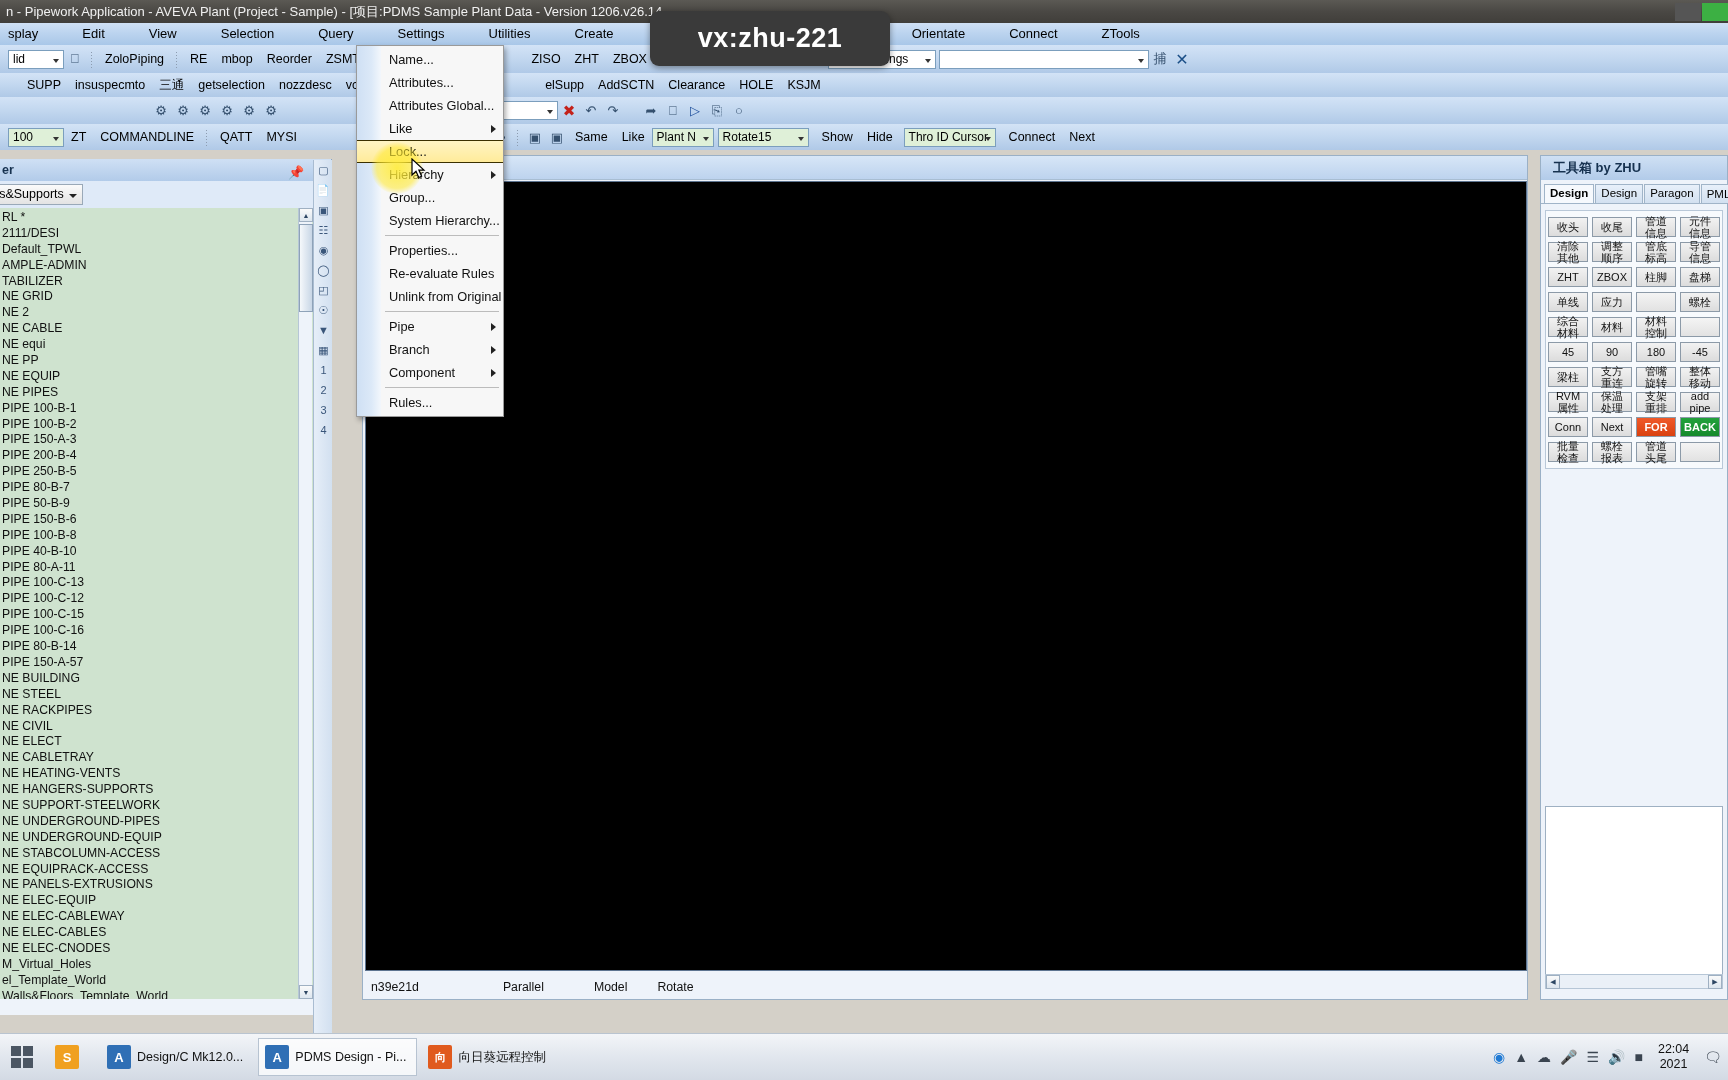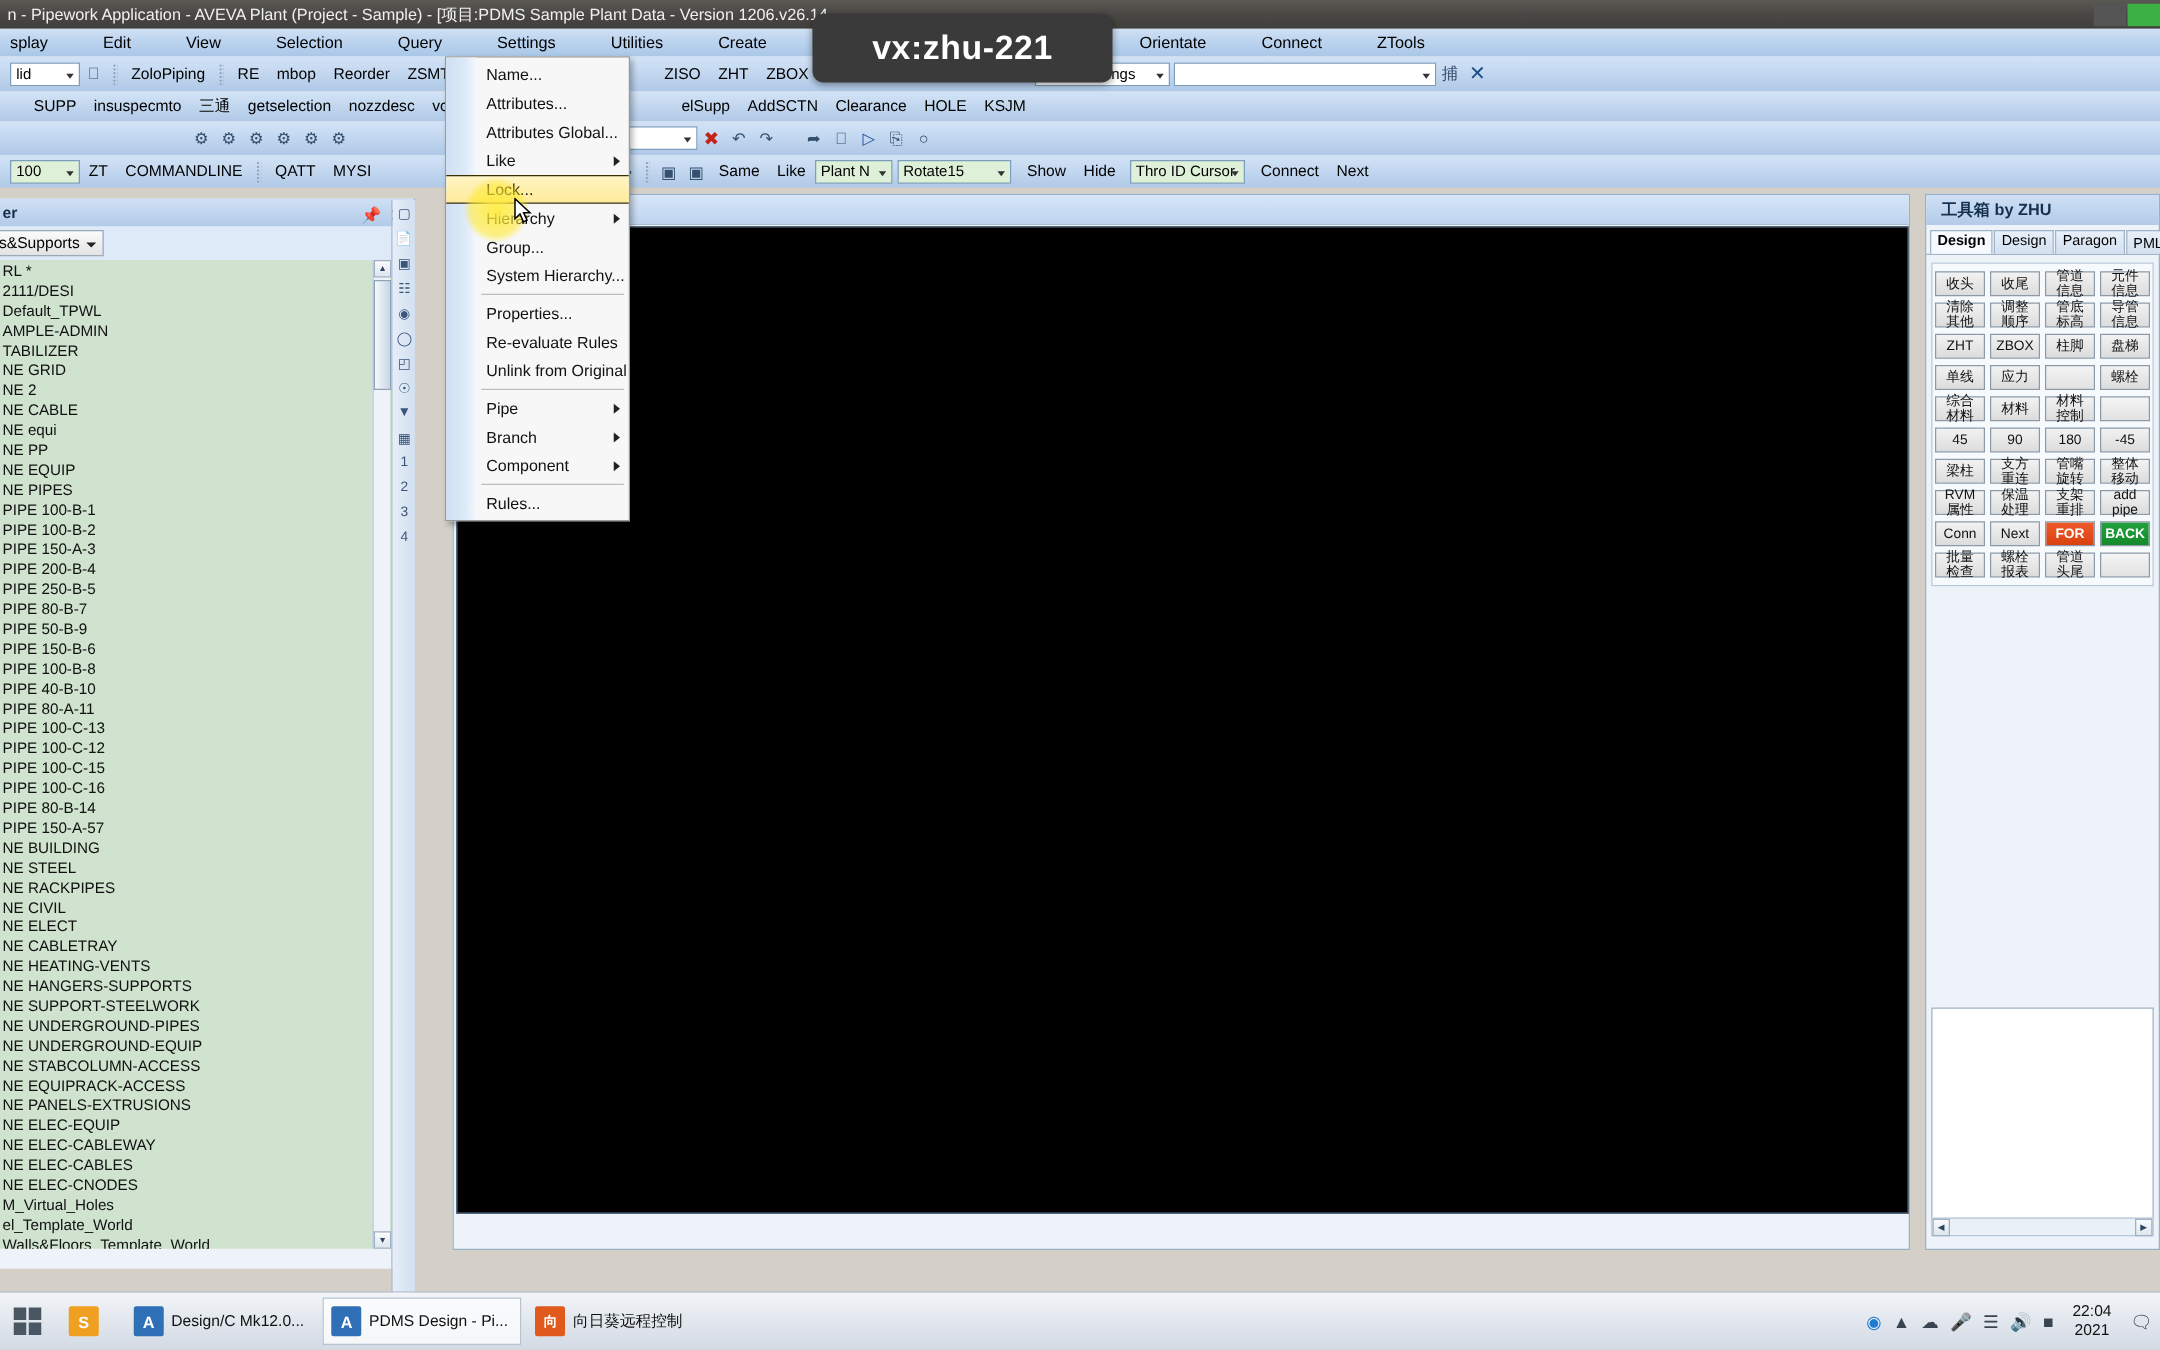--- a/index.html
+++ b/index.html
@@ -421,20 +421,30 @@
   <div class="strip-ico">▦</div>
   <div class="strip-ico">1</div>
   <div class="strip-ico">2</div>
   <div class="strip-ico">3</div>
   <div class="strip-ico">4</div>
 </div>
 
 <div id="viewport-frame">
   <div id="viewport-title"></div>
   <div id="viewport"></div>
+  <div id="viewport-status">
+    <span style="width:8px"></span>
+    <span>n39e21d</span>
+    <span style="width:84px"></span>
+    <span>Parallel</span>
+    <span style="width:50px"></span>
+    <span>Model</span>
+    <span style="width:30px"></span>
+    <span>Rotate</span>
+  </div>
 </div>
 
 <div id="toolbox">
   <div id="tbx-title">工具箱 by ZHU</div>
   <div id="tbx-tabs">
     <span class="tbx-tab sel">Design</span>
     <span class="tbx-tab">Design</span>
     <span class="tbx-tab">Paragon</span>
     <span class="tbx-tab">PML调</span>
   </div>

